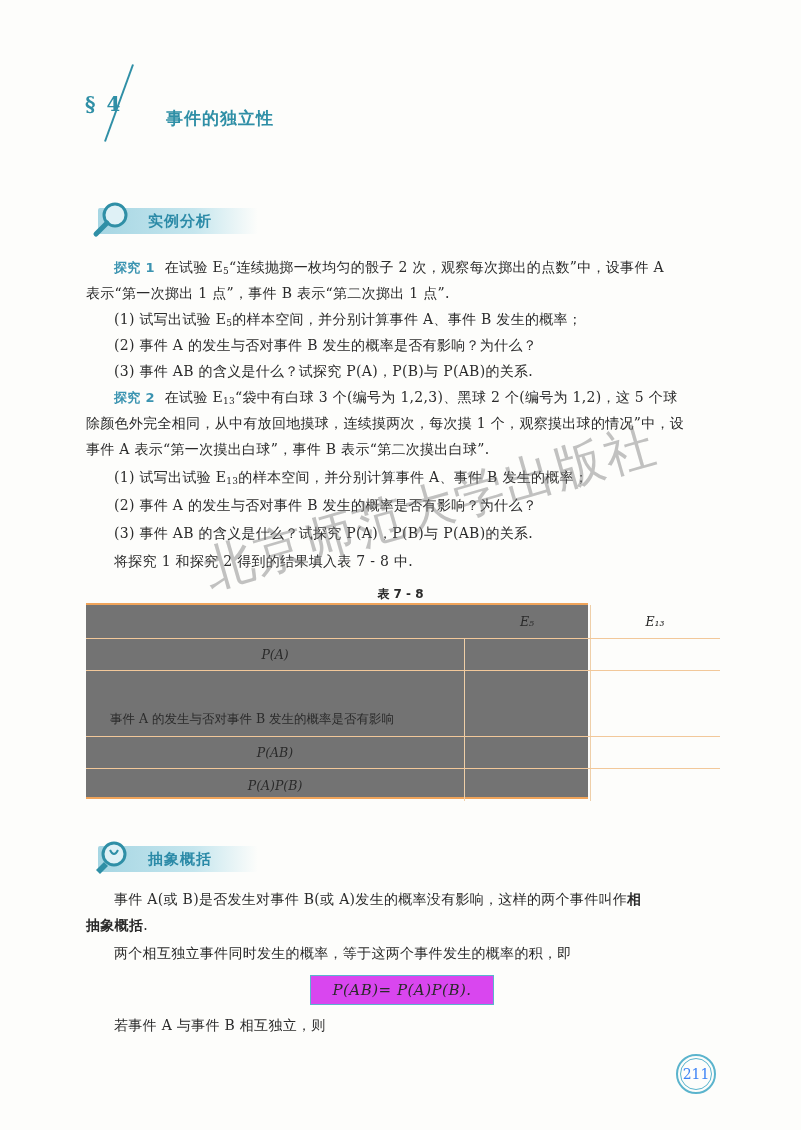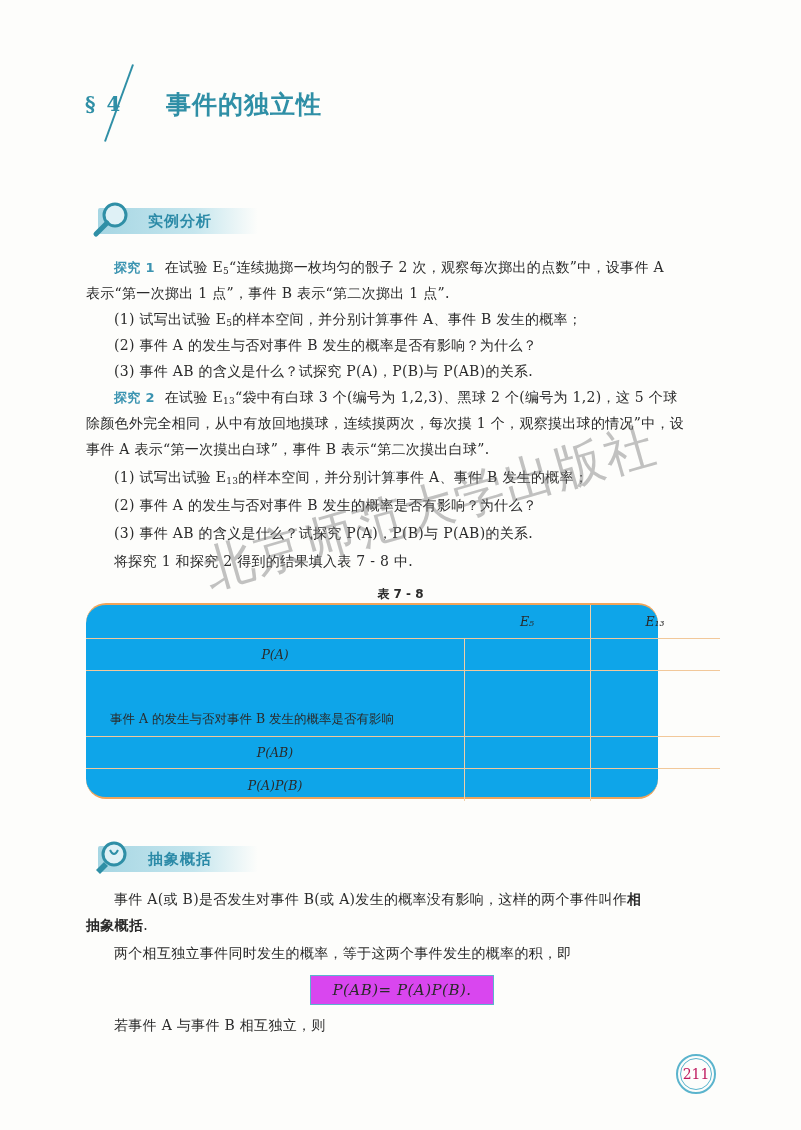--- a/index.html
+++ b/index.html
@@ -4,53 +4,53 @@
 <style>
   * { margin: 0; padding: 0; box-sizing: border-box; }
   html, body { width: 801px; height: 1130px; background: #fdfdfb; overflow: hidden; }
   body { position: relative; font-family: "DejaVu Serif", "Liberation Serif", serif; color: #2a2a2a; }
 
   .page { position: absolute; left: 0; top: 0; width: 801px; height: 1130px; }
 
   
   .sec-num { position: absolute; left: 85px; top: 92px; font-size: 20px; font-weight: bold; color: #2f8fa6; font-family: "DejaVu Serif", serif; letter-spacing: 2px; }
   .sec-slash { position: absolute; left: 118px; top: 62px; width: 2px; height: 82px; background: #2f8fa6; transform: rotate(20deg); transform-origin: center; }
-  .sec-title { position: absolute; left: 166px; top: 88px; font-size: 25px; font-weight: bold; color: #2f8fa6; font-family: Liberation Mono, monospace; letter-spacing: 1px; }
+  .sec-title { position: absolute; left: 166px; top: 107px; font-size: 17px; font-weight: bold; color: #2f8fa6; font-family: Liberation Mono, monospace; letter-spacing: 1px; }
 
   
   .box-head { position: absolute; left: 88px; height: 34px; width: 170px; }
   .box-head .bar { position: absolute; left: 10px; top: 8px; height: 26px; width: 160px; background: linear-gradient(90deg, #a6d6e3 0%, #c5e6ee 60%, rgba(220,240,245,0) 100%); border-radius: 2px; }
   .box-head .icon { position: absolute; left: 0; top: 0; width: 44px; height: 40px; }
   .box-head .label { position: absolute; left: 60px; top: 12px; font-size: 15px; font-weight: bold; color: #2b8aa7; font-family: "DejaVu Sans", sans-serif; letter-spacing: 1px; }
 
   
   .p { position: absolute; left: 86px; width: 640px; font-size: 14px; line-height: 26px; color: #2a2a2a; letter-spacing: 0.3px; }
   .p.indent { text-indent: 28px; }
   .p .kw { color: #3a93b0; font-weight: bold; font-family: "DejaVu Sans", sans-serif; font-size: 13px; margin-right: 10px; }
   .p b { font-weight: bold; }
   sub { font-size: 9px; vertical-align: -2px; }
 
   
   .tbl-caption { position: absolute; left: 0; width: 801px; top: 586px; text-align: center; font-size: 12px; font-weight: bold; font-family: "DejaVu Sans", sans-serif; }
-  .tbl { position: absolute; left: 86px; top: 603px; width: 572px; height: 196px; background: #0ea5e9; border-top: 2px solid #f0a45a; border-bottom: 2px solid #f0a45a; border-radius: 20px; }
+  .tbl { position: absolute; left: 86px; top: 603px; width: 502px; height: 196px; background: #737373; border-top: 2px solid #f0a45a; border-bottom: 2px solid #f0a45a; }
   .tbl .row { position: absolute; left: 0; width: 634px; border-bottom: 1px solid #f2c89a; font-size: 12.5px; }
   .tbl .row.last { border-bottom: none; }
   .tbl .c0 { position: absolute; left: 0; width: 378px; top: 0; height: 100%; display: flex; align-items: center; justify-content: center; }
   .tbl .c0.left { justify-content: flex-start; padding-left: 24px; }
   .tbl .c1 { position: absolute; left: 378px; width: 126px; top: 0; height: 100%; display: flex; align-items: center; justify-content: center; font-style: italic; }
   .tbl .c2 { position: absolute; left: 504px; width: 130px; top: 0; height: 100%; display: flex; align-items: center; justify-content: center; font-style: italic; }
   .tbl .vline { position: absolute; width: 1px; background: #efcfa8; }
 
   
   .formula { position: absolute; left: 310px; top: 975px; width: 184px; height: 30px; border: 1.5px solid #5bb4cd; background: #d946ef; display: flex; align-items: center; justify-content: center; font-size: 15px; font-style: italic; letter-spacing: 0.5px; }
 
   
   .pgnum { position: absolute; left: 676px; top: 1054px; width: 40px; height: 40px; border-radius: 50%; border: 2px solid #5bb4cd; display: flex; align-items: center; justify-content: center; }
   .pgnum::before { content: ""; position: absolute; left: 2px; top: 2px; right: 2px; bottom: 2px; border-radius: 50%; border: 1.5px solid #5bb4cd; }
-  .pgnum span { font-size: 14px; font-family: "DejaVu Serif", serif; color: #be185d; }
+  .pgnum span { font-size: 14px; font-family: "DejaVu Serif", serif; color: #3b82f6; }
 
   
   .watermark { position: absolute; left: 196px; top: 540px; font-size: 50px; color: rgba(120,120,120,0.45); font-family: "DejaVu Sans", sans-serif; transform: rotate(-16deg); transform-origin: left top; letter-spacing: 2px; white-space: nowrap; pointer-events: none; }
 </style>
 </head>
 <body>
 
 <div class="page">
 
   <div class="sec-num">§ 4</div>

